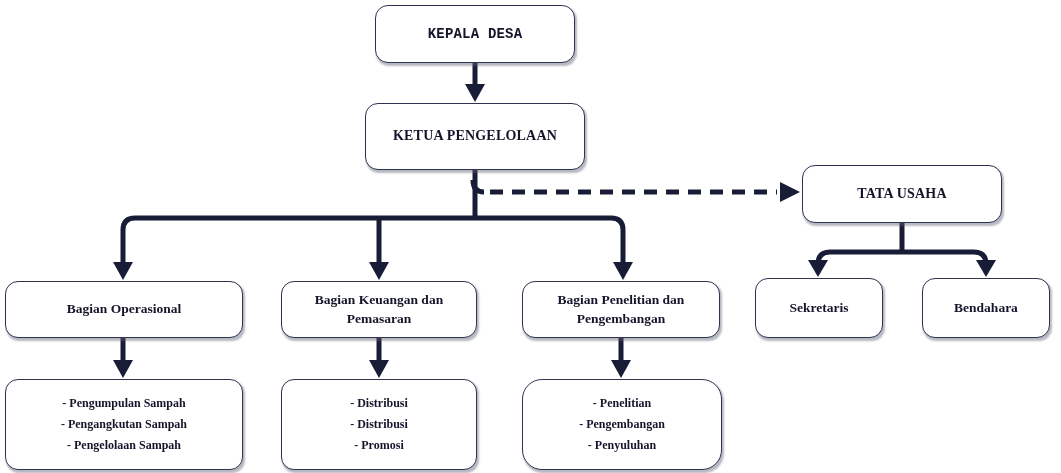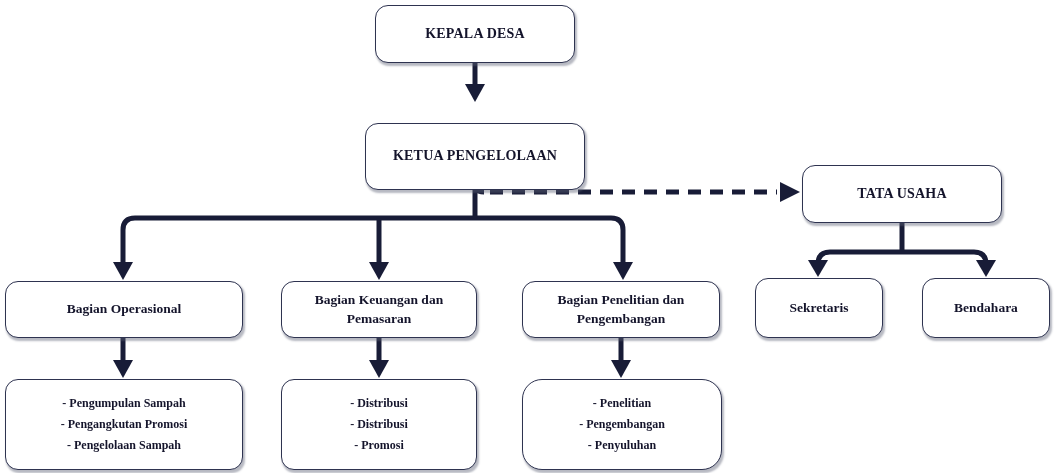--- a/index.html
+++ b/index.html
@@ -42,22 +42,22 @@
   .node.title-md { font-size: 13.5px; }
 
   .node.list-box {
     flex-direction: column;
     justify-content: center;
     font-size: 12px;
     line-height: 21px;
   }
 
   
-  .n-kepala      { left: 375px; top: 5px;   width: 200px; height: 58px; }
-  .n-ketua       { left: 365px; top: 103px; width: 220px; height: 67px; margin-top: 20px; }
+  .n-kepala      { left: 375px; top: 5px;   width: 200px; height: 58px; font-family: Liberation Mono, monospace; }
+  .n-ketua       { left: 365px; top: 103px; width: 220px; height: 67px; }
   .n-tata        { left: 802px; top: 165px; width: 200px; height: 58px; }
   .n-operasional { left: 5px;   top: 281px; width: 238px; height: 57px; }
   .n-keuangan    { left: 281px; top: 281px; width: 196px; height: 57px; }
   .n-penelitian  { left: 522px; top: 281px; width: 198px; height: 57px; }
   .n-sekretaris  { left: 755px; top: 278px; width: 128px; height: 60px; }
   .n-bendahara   { left: 922px; top: 278px; width: 128px; height: 60px; }
   .n-list-op     { left: 5px;   top: 379px; width: 238px; height: 91px; }
   .n-list-keu    { left: 281px; top: 379px; width: 196px; height: 91px; }
   .n-list-pen    { left: 522px; top: 379px; width: 200px; height: 91px; border-radius: 20px; }
 </style>
@@ -122,21 +122,21 @@
   <div class="node title-md n-sekretaris">
     <span>Sekretaris</span>
   </div>
 
   <div class="node title-md n-bendahara">
     <span>Bendahara</span>
   </div>
 
   <div class="node list-box n-list-op">
     <div>- Pengumpulan Sampah</div>
-    <div>- Pengangkutan Promosi</div>
+    <div>- Pengangkutan Sampah</div>
     <div>- Pengelolaan Sampah</div>
   </div>
 
   <div class="node list-box n-list-keu">
     <div>- Distribusi</div>
     <div>- Distribusi</div>
     <div>- Promosi</div>
   </div>
 
   <div class="node list-box n-list-pen">

